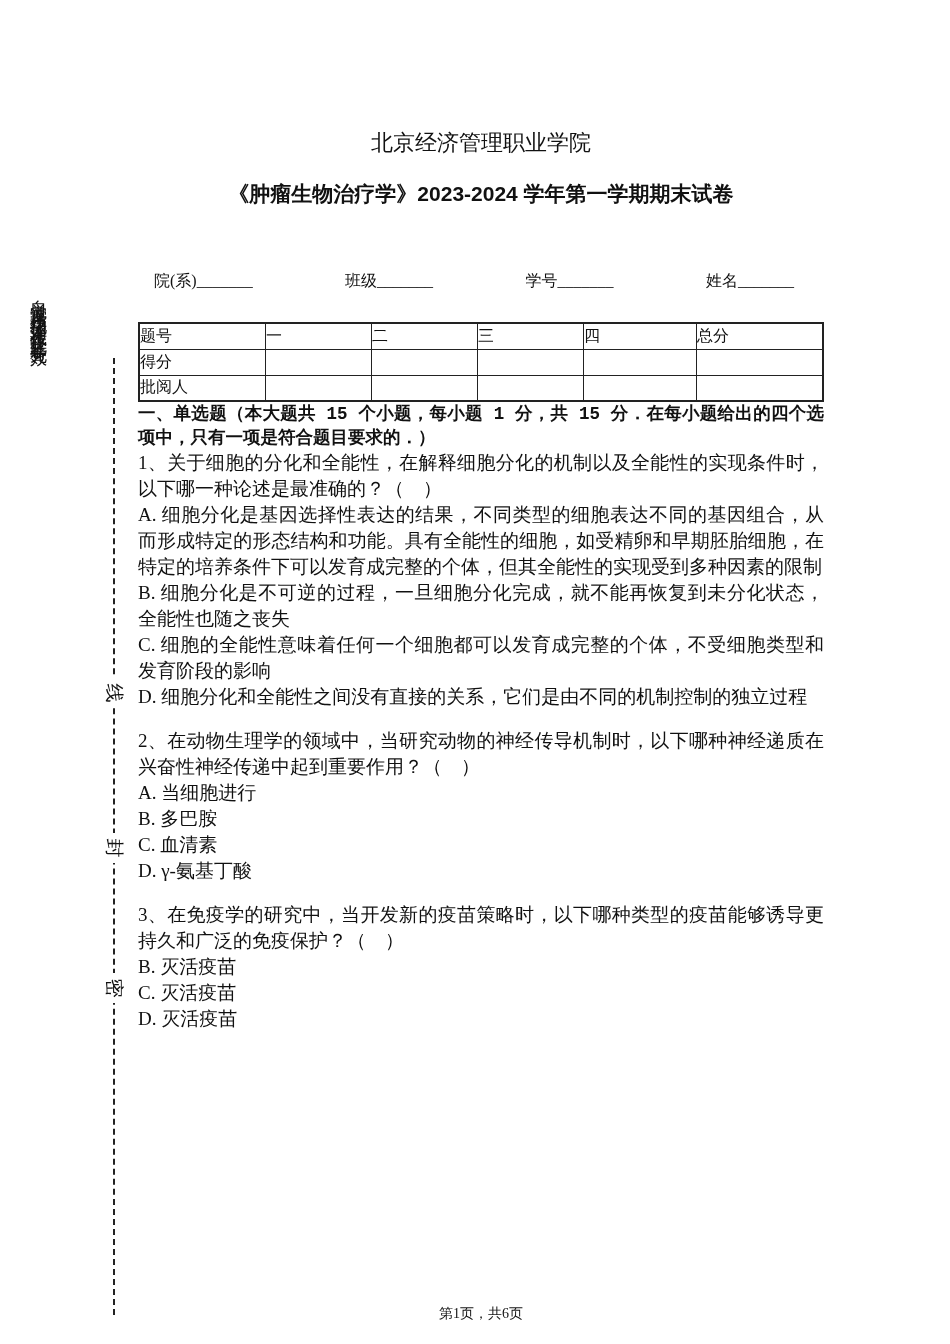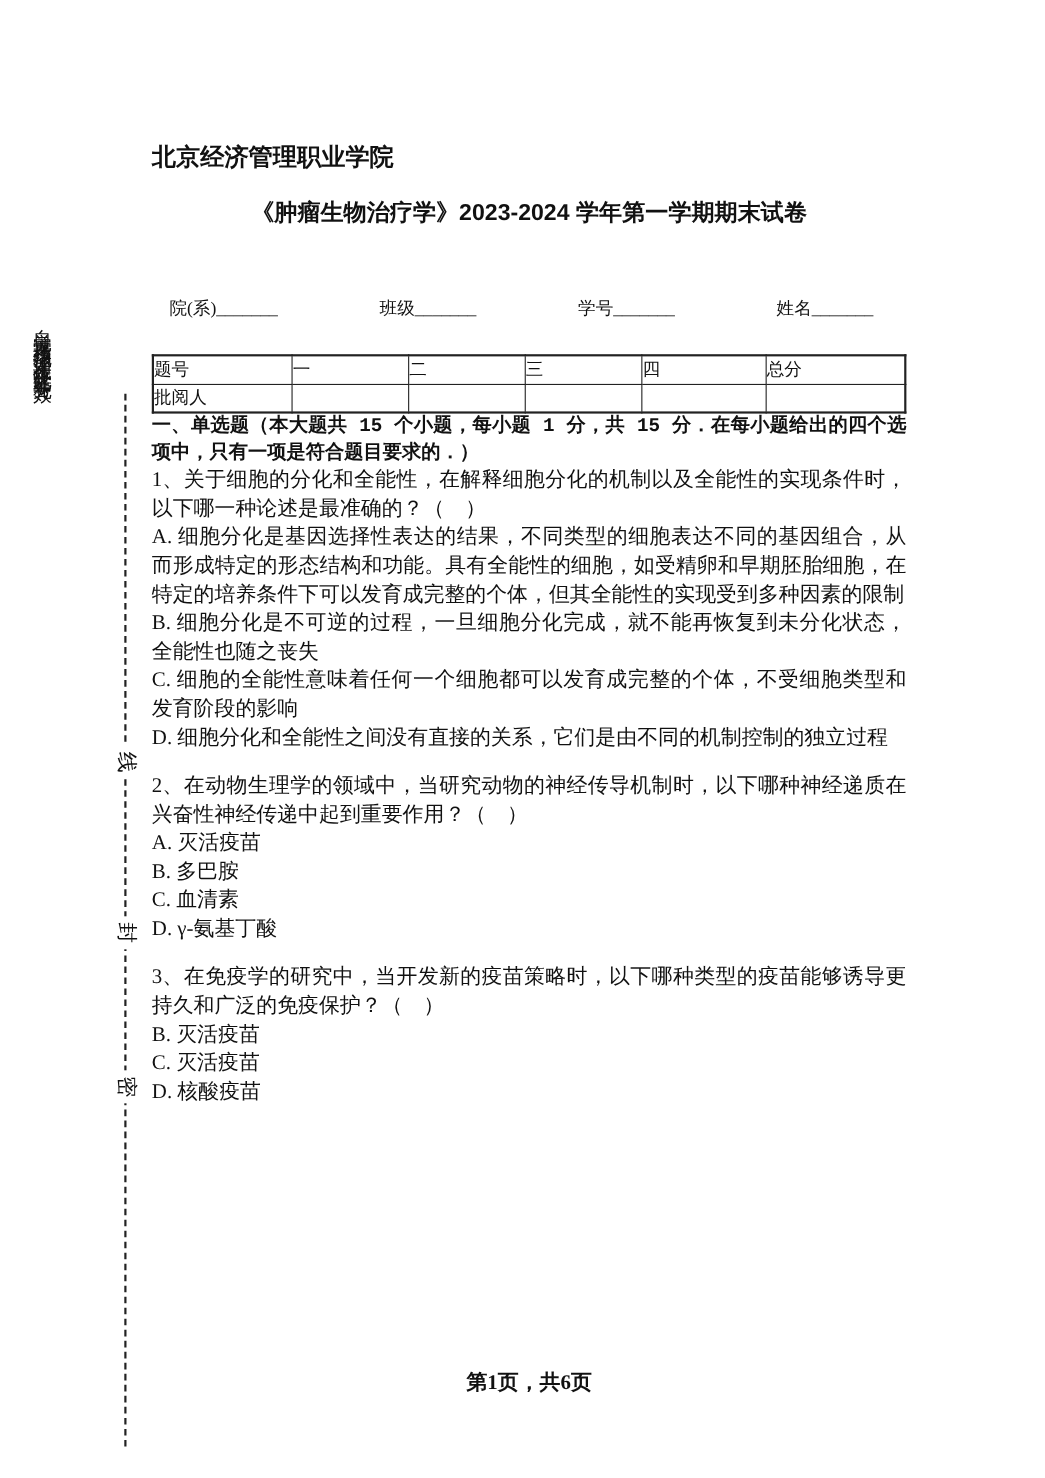--- a/index.html
+++ b/index.html
@@ -54,23 +54,23 @@
   .seal-char.c3 { top: 972px; }
 
   
   .content {
     position: absolute;
     left: 138px;
     top: 128px;
     width: 686px;
   }
   .school-name {
-    text-align: left;
+    text-align: center;
     font-size: 22px;
-    font-weight: bold;
+    font-weight: normal;
     font-family: "Liberation Sans", "DejaVu Sans", sans-serif;
     line-height: 30px;
   }
   .exam-title {
     text-align: center;
     font-size: 21px;
     font-weight: bold;
     font-family: "Liberation Sans", "DejaVu Sans", sans-serif;
     line-height: 28px;
     margin-top: 22px;
@@ -116,26 +116,25 @@
     font-size: 19px;
     line-height: 26px;
     text-align: justify;
   }
   .question.first { margin-top: 0; }
   .q-text, .option { text-align: justify; }
 
   .page-footer {
     position: absolute;
     left: 138px;
-    top: 1244px;
+    top: 1305px;
     width: 686px;
     text-align: center;
-    font-size: 19px;
+    font-size: 14px;
     color: #111;
-    font-weight: bold;
   }
 </style>
 </head>
 <body>
 
 <div class="page">
 
   <div class="v-notice">自觉遵守考场纪律如考试作弊此答卷无效</div>
 
   <div class="seal-line"></div>
@@ -167,20 +166,28 @@
       <tbody>
           <tr>
         <td>题号</td>
         <td>一</td>
         <td>二</td>
         <td>三</td>
         <td>四</td>
         <td>总分</td>
       </tr>
       <tr>
+        <td>得分</td>
+        <td></td>
+        <td></td>
+        <td></td>
+        <td></td>
+        <td></td>
+      </tr>
+      <tr>
         <td>批阅人</td>
         <td></td>
         <td></td>
         <td></td>
         <td></td>
         <td></td>
       </tr>
     </tbody>
       </table>
 
@@ -189,31 +196,31 @@
     <div class="question first">
       <div class="q-text">1、关于细胞的分化和全能性，在解释细胞分化的机制以及全能性的实现条件时，以下哪一种论述是最准确的？（　）</div>
       <div class="option">A.  细胞分化是基因选择性表达的结果，不同类型的细胞表达不同的基因组合，从而形成特定的形态结构和功能。具有全能性的细胞，如受精卵和早期胚胎细胞，在特定的培养条件下可以发育成完整的个体，但其全能性的实现受到多种因素的限制</div>
       <div class="option">B.  细胞分化是不可逆的过程，一旦细胞分化完成，就不能再恢复到未分化状态，全能性也随之丧失</div>
       <div class="option">C.  细胞的全能性意味着任何一个细胞都可以发育成完整的个体，不受细胞类型和发育阶段的影响</div>
       <div class="option">D.  细胞分化和全能性之间没有直接的关系，它们是由不同的机制控制的独立过程</div>
     </div>
 
     <div class="question">
       <div class="q-text">2、在动物生理学的领域中，当研究动物的神经传导机制时，以下哪种神经递质在兴奋性神经传递中起到重要作用？（　）</div>
-      <div class="option">A.  灭活疫苗</div>
+      <div class="option">A.  当细胞进行</div>
       <div class="option">B.  多巴胺</div>
       <div class="option">C.  血清素</div>
       <div class="option">D.  γ-氨基丁酸</div>
     </div>
 
     <div class="question">
       <div class="q-text">3、在免疫学的研究中，当开发新的疫苗策略时，以下哪种类型的疫苗能够诱导更持久和广泛的免疫保护？（　）</div>
       <div class="option">B.  灭活疫苗</div>
       <div class="option">C.  灭活疫苗</div>
-      <div class="option">D.  核酸疫苗</div>
+      <div class="option">D.  灭活疫苗</div>
     </div>
 
 
   </div>
 
   <div class="page-footer">第1页，共6页</div>
 
 </div>
 
 </body></html>

